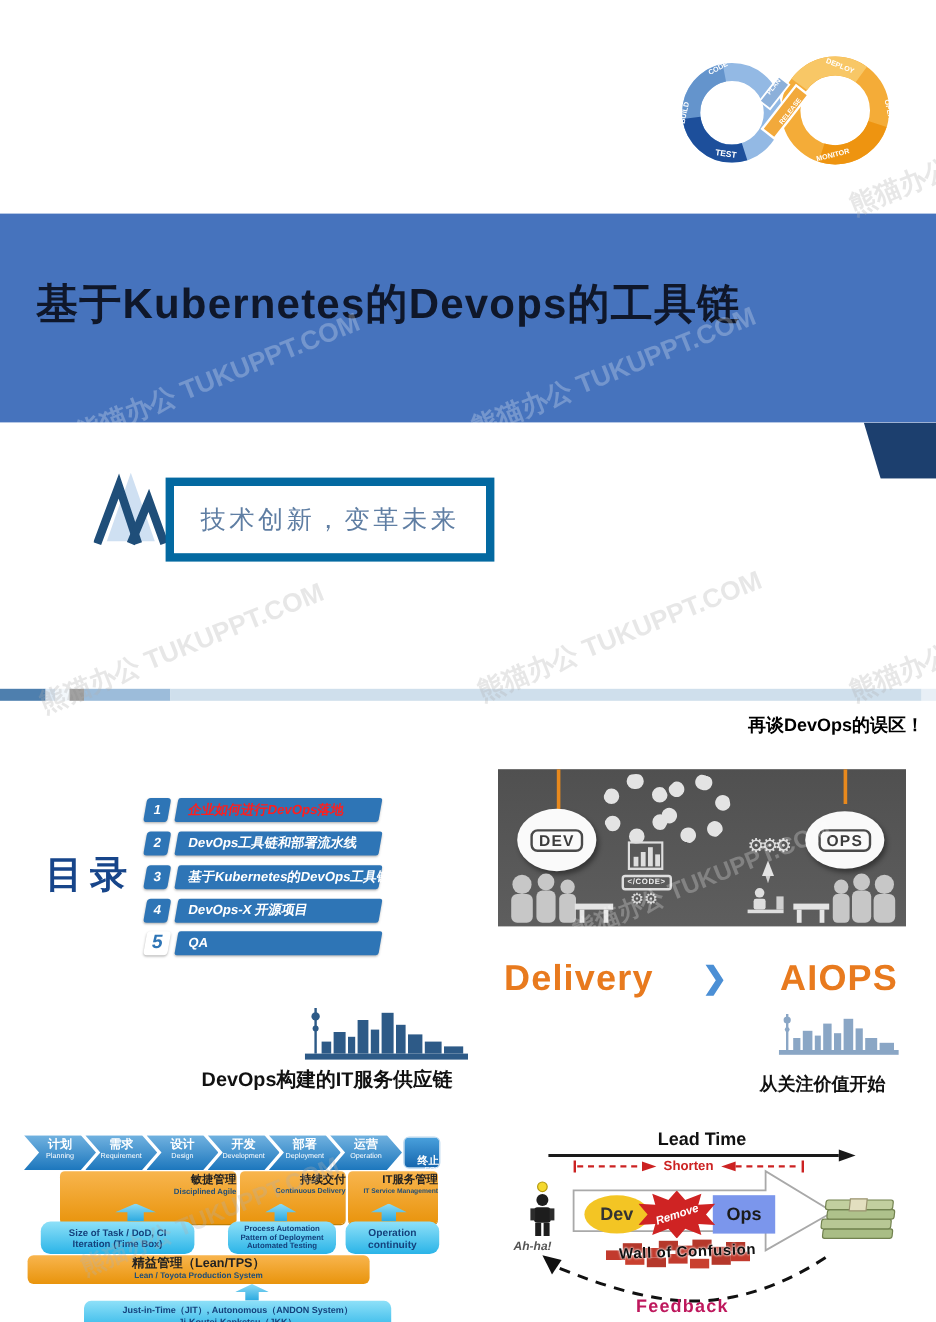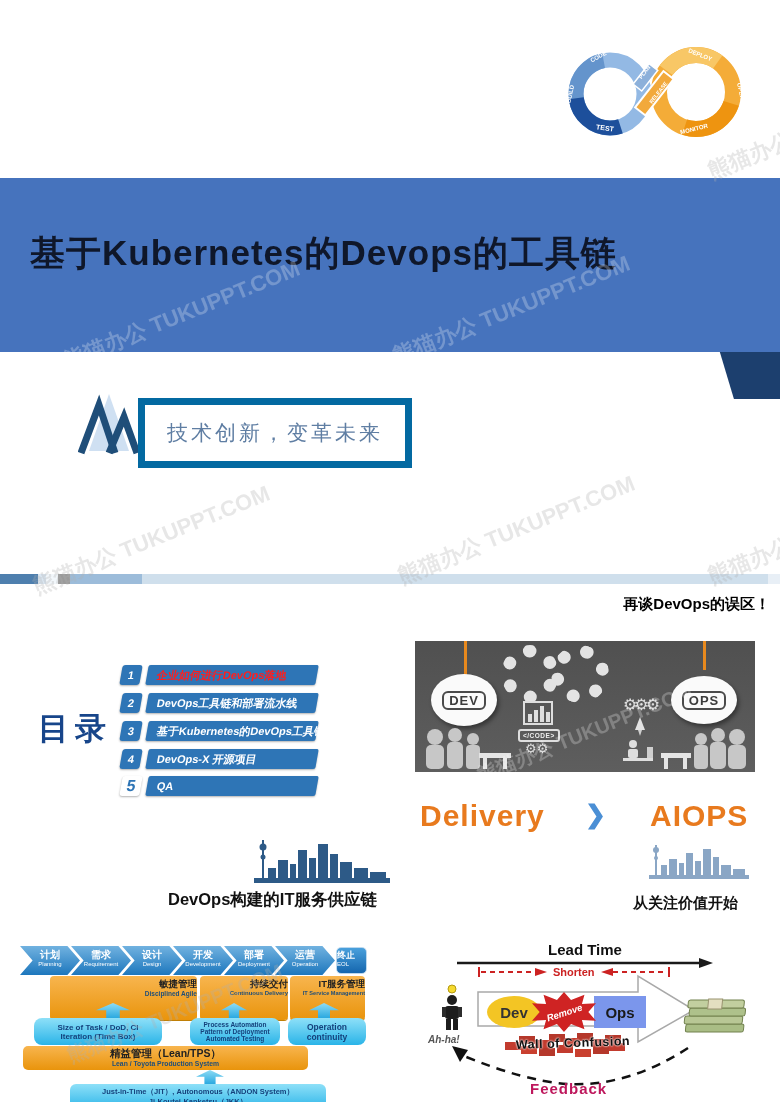--- a/index.html
+++ b/index.html
@@ -58,21 +58,21 @@
 
   
   .stage{position:absolute;top:946px;width:60px;height:29px;
          clip-path:polygon(0 0,79% 0,100% 50%,79% 100%,0 100%,21% 50%);
          background:linear-gradient(180deg,#71b2e0,#1d77bd);color:#fff;text-align:center;
          padding-top:3px;box-sizing:border-box}
   .stage .zh{font-size:10px;font-weight:700;line-height:11px}
   .stage .en{font-size:6px;line-height:8px}
   .eol{position:absolute;left:336px;top:947px;width:31px;height:27px;border-radius:5px;
        background:linear-gradient(180deg,#49a0dc,#1566ae);border:1px solid #bcd8ee;color:#fff;
-       text-align:left;box-sizing:border-box;padding-top:2px}
+       text-align:right;box-sizing:border-box;padding-top:14px}
   .eol .zh{font-size:9px;font-weight:700;line-height:10px}
   .eol .en{font-size:6px;line-height:8px}
   .pillar{position:absolute;top:976px;height:44px;background:linear-gradient(180deg,#f8b54e,#e9940c);
        border-radius:4px;text-align:right;box-shadow:0 1px 0 #c07f06;box-sizing:border-box;padding-top:2px}
   .pillar .zh{font-size:9.5px;font-weight:700;color:#222;line-height:11px}
   .pillar .en{font-size:6.5px;font-weight:800;color:#1f4e79;line-height:9px}
   .uparr{position:absolute;top:1003px;height:15px;background:linear-gradient(180deg,#8edcf5,#2aa9e0);
        clip-path:polygon(50% 0,100% 48%,70% 48%,70% 100%,30% 100%,30% 48%,0 48%)}
   .pbox{position:absolute;top:1018px;height:27px;border-radius:8px;
        background:linear-gradient(180deg,#8ee0f8,#2ab4e8);color:#14417c;text-align:center;

